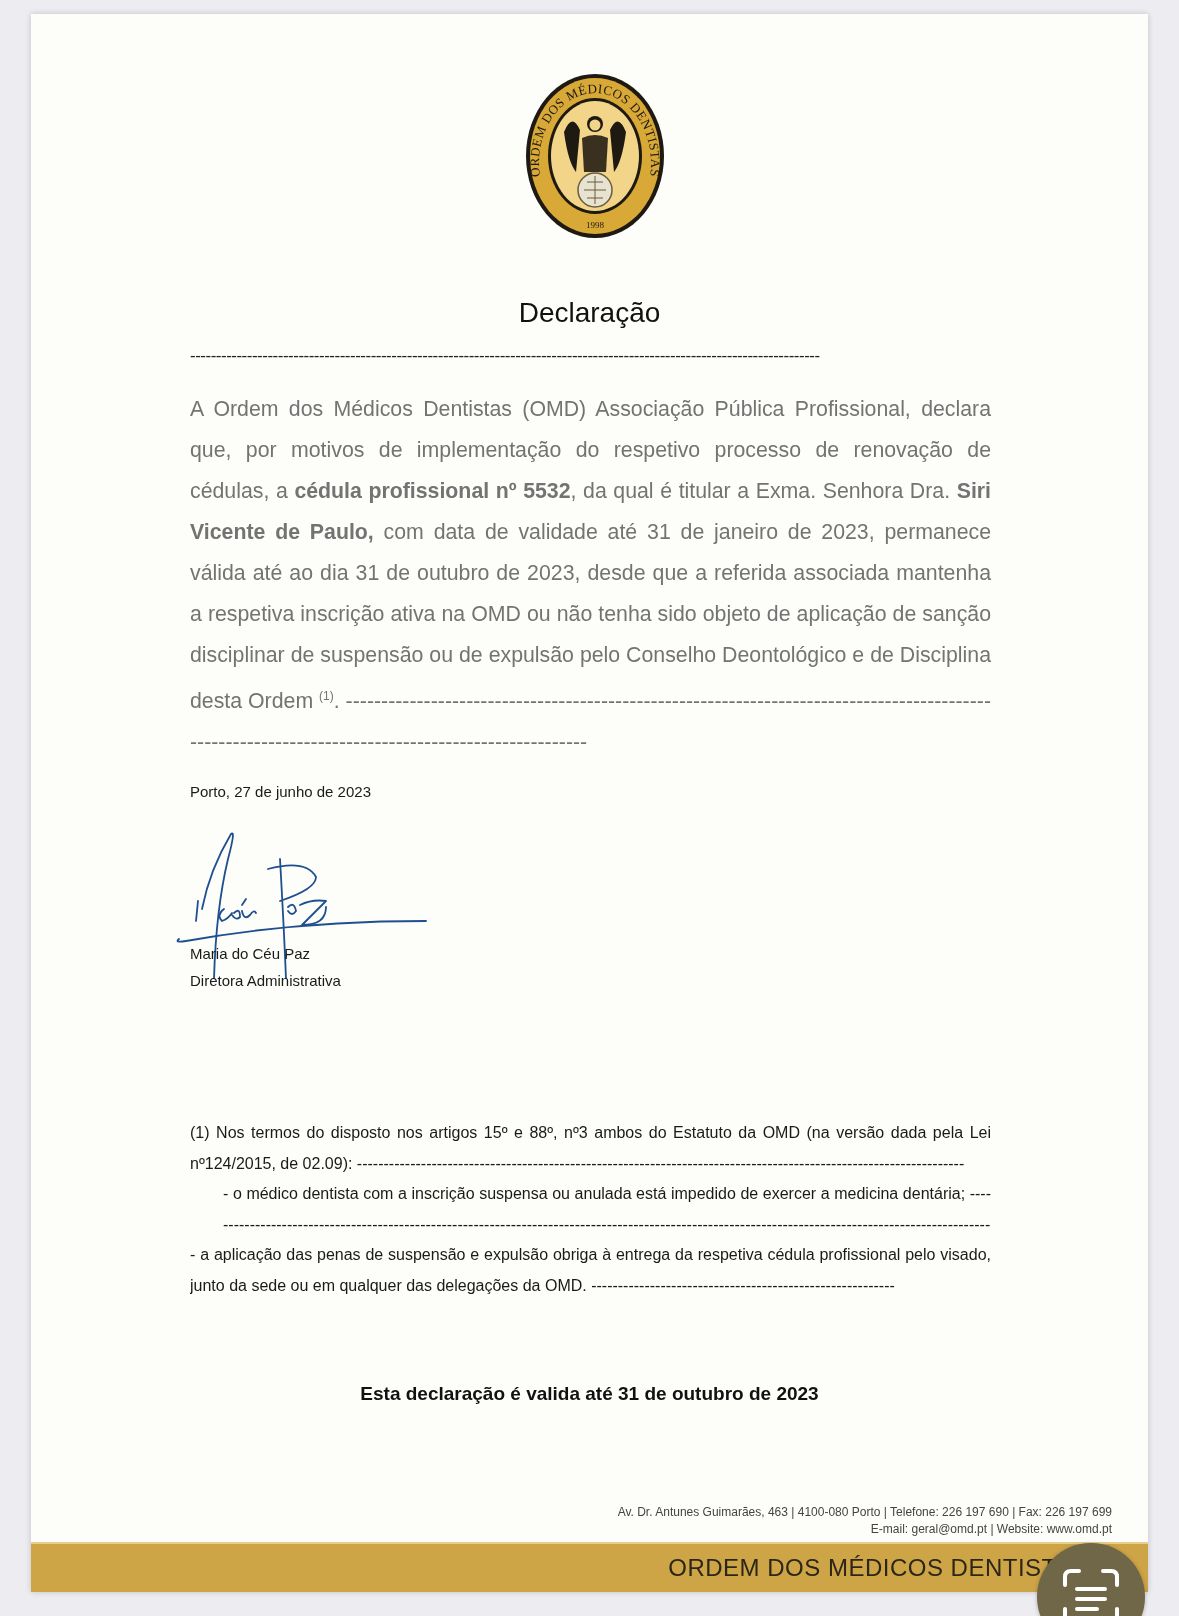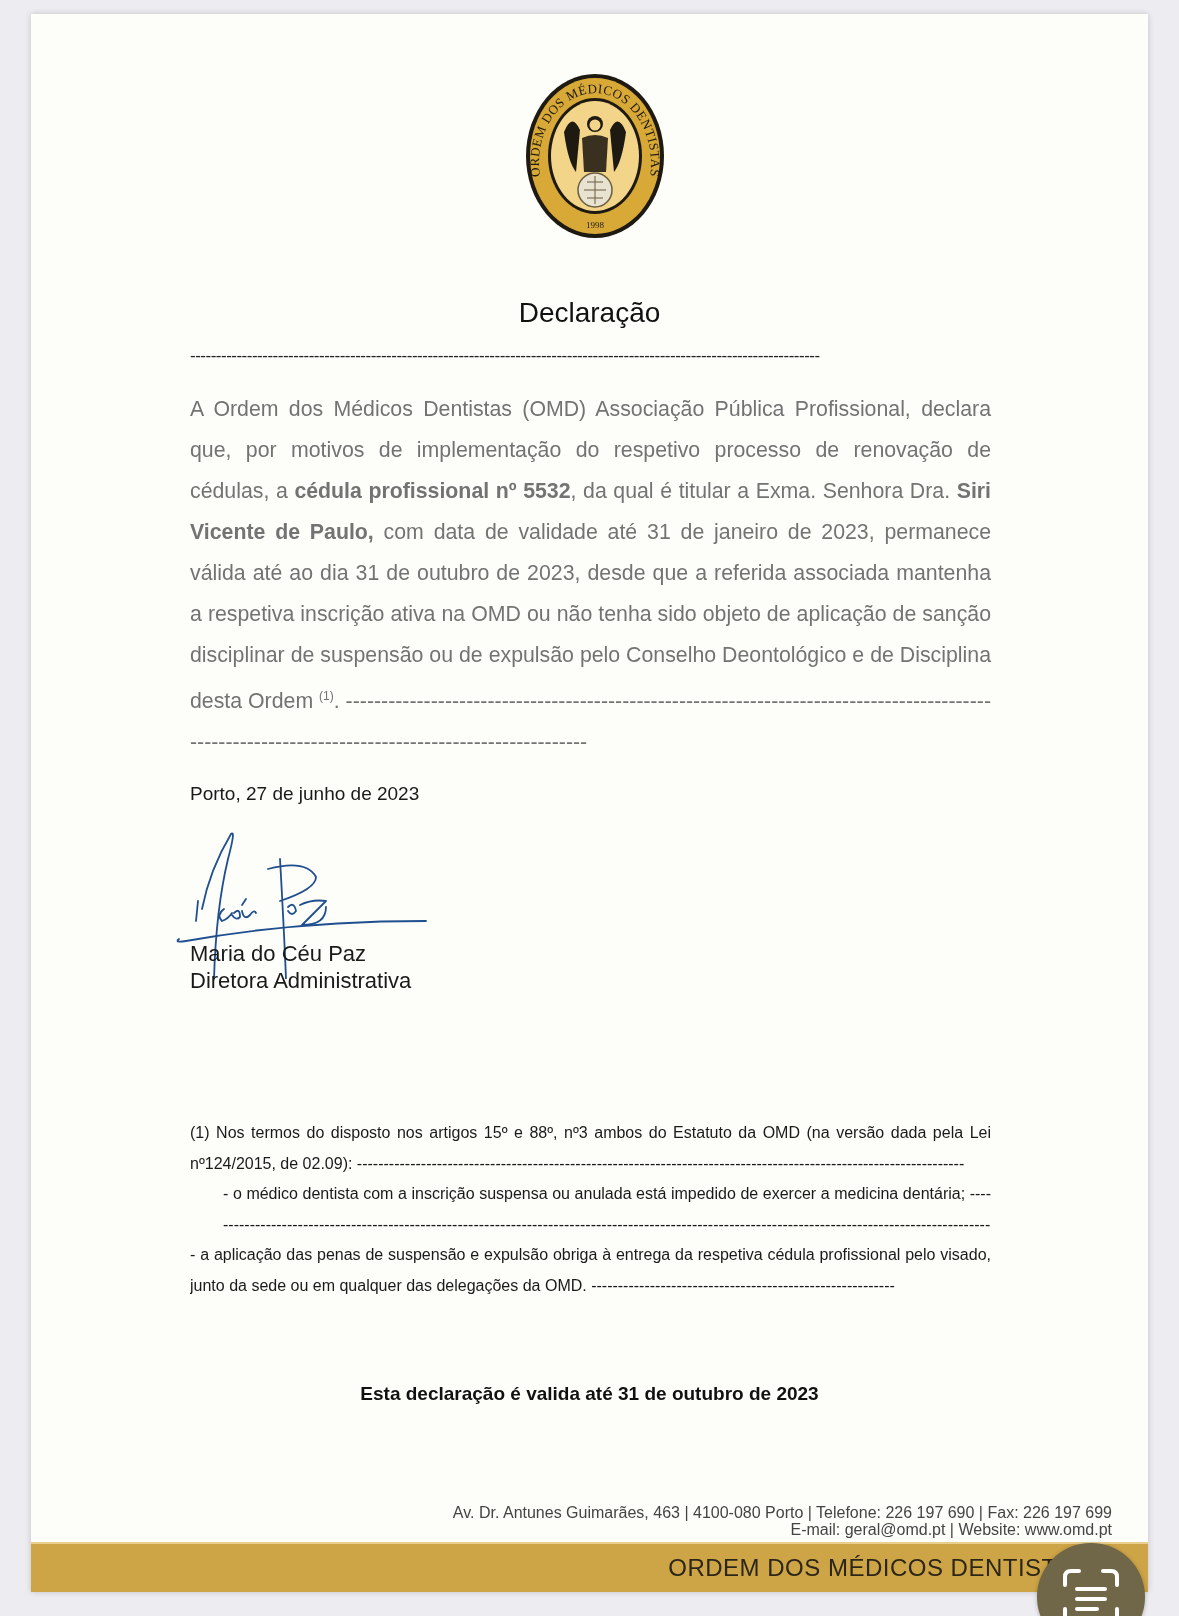--- a/index.html
+++ b/index.html
@@ -26,39 +26,39 @@
     position:absolute; color:#222; font-size:17px; letter-spacing:-0.5px;
     white-space:nowrap; overflow:hidden;
   }
   .body-text {
     position:absolute; left:159px; top:375px; width:801px;
     font-size:21.3px; line-height:41px; color:#737373; text-align:justify;
   }
   .body-text b { font-weight:bold; }
   .body-text sup { font-size:12px; }
   .place-date {
-    position:absolute; left:159px; top:769px; font-size:19px; color:#1a1a1a;
+    position:absolute; left:159px; top:769px; font-size:15px; color:#1a1a1a;
   }
   .signature {
     position:absolute; left:145px; top:815px; width:260px; height:150px;
   }
   .signer {
-    position:absolute; left:159px; top:926px; font-size:22px; line-height:27px; color:#1a1a1a;
+    position:absolute; left:159px; top:926px; font-size:15px; line-height:27px; color:#1a1a1a;
   }
   .footnote {
     position:absolute; left:159px; top:1104px; width:801px;
     font-size:16px; line-height:30.5px; color:#1a1a1a; text-align:justify;
   }
   .validity {
     position:absolute; left:0; width:100%; top:1369px; text-align:center;
     font-weight:bold; font-size:19px; color:#111;
   }
   .address {
     position:absolute; right:36px; top:1490px; text-align:right;
-    font-size:16px; line-height:17px; color:#444;
+    font-size:12px; line-height:17px; color:#444;
   }
   .goldbar {
     position:absolute; left:0; bottom:0; width:100%; height:48px;
     background:#cda446; border-top:2px solid #e8cf8e;
   }
   .goldbar-text {
     position:absolute; right:60px; top:10px; font-size:24px; color:#2c2618;
     letter-spacing:0.5px; white-space:nowrap;
   }
   .scan-btn {

